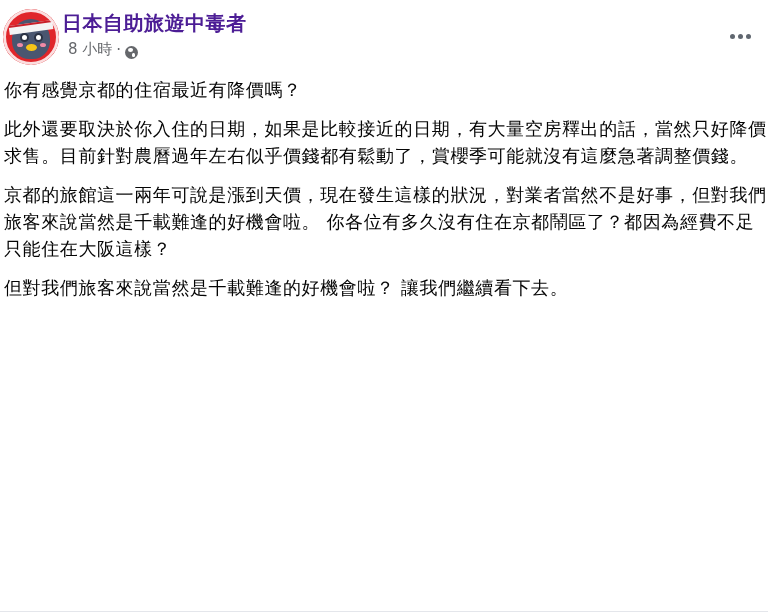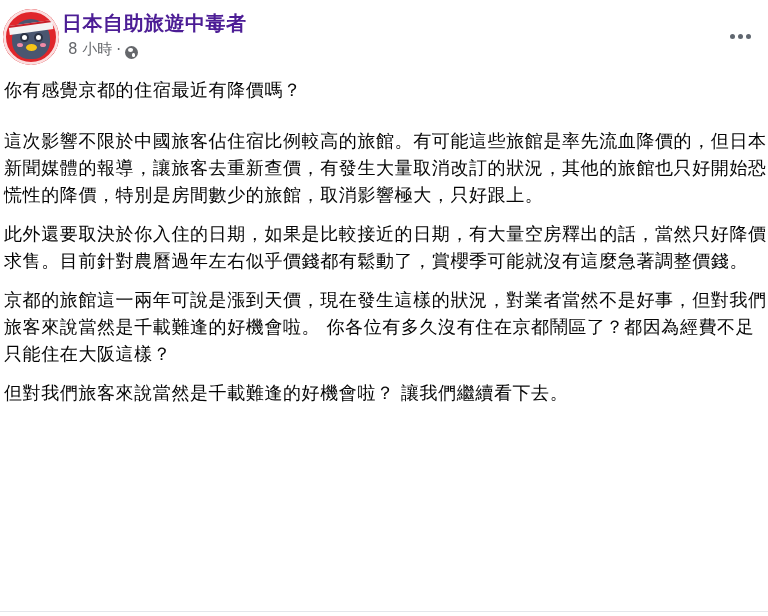--- a/index.html
+++ b/index.html
@@ -167,21 +167,21 @@
       top: 76px;
       width: 764px;
       font-size: 18px;
       line-height: 27px;
       color: #050505;
     }
     .post-body p {
       margin: 0 0 12px 0;
       letter-spacing: 0.6px;
     }
-    .post-body p.first { margin-bottom: 24px; }
+    .post-body p.first { margin-bottom: 12px; }
     .divider {
       position: absolute;
       left: 0;
       top: 611px;
       width: 768px;
       height: 1px;
       background: #e4e6eb;
     }
   </style>
 </head>
@@ -209,19 +209,18 @@
 
   <div class="more-button">
     <span class="d"></span>
     <span class="d"></span>
     <span class="d"></span>
   </div>
 </div>
 
 <div class="post-body">
   <p class="first">你有感覺京都的住宿最近有降價嗎？</p>
-  <p>這次影響不限於中國旅客佔住宿比例較高的旅館。有可能這些旅館是率先流血降價的，但日本新聞媒體的報導，讓旅客去重新查價，有發生大量取消改訂的狀況，其他的旅館也只好開始恐慌性的降價，特別是房間數少的旅館，取消影響極大，只好跟上。</p>
   <p>此外還要取決於你入住的日期，如果是比較接近的日期，有大量空房釋出的話，當然只好降價求售。目前針對農曆過年左右似乎價錢都有鬆動了，賞櫻季可能就沒有這麼急著調整價錢。</p>
   <p>京都的旅館這一兩年可說是漲到天價，現在發生這樣的狀況，對業者當然不是好事，但對我們旅客來說當然是千載難逢的好機會啦。 你各位有多久沒有住在京都鬧區了？都因為經費不足只能住在大阪這樣？</p>
   <p>但對我們旅客來說當然是千載難逢的好機會啦？ 讓我們繼續看下去。</p>
 </div>
 
 <div class="divider"></div>
 
 </body></html>

